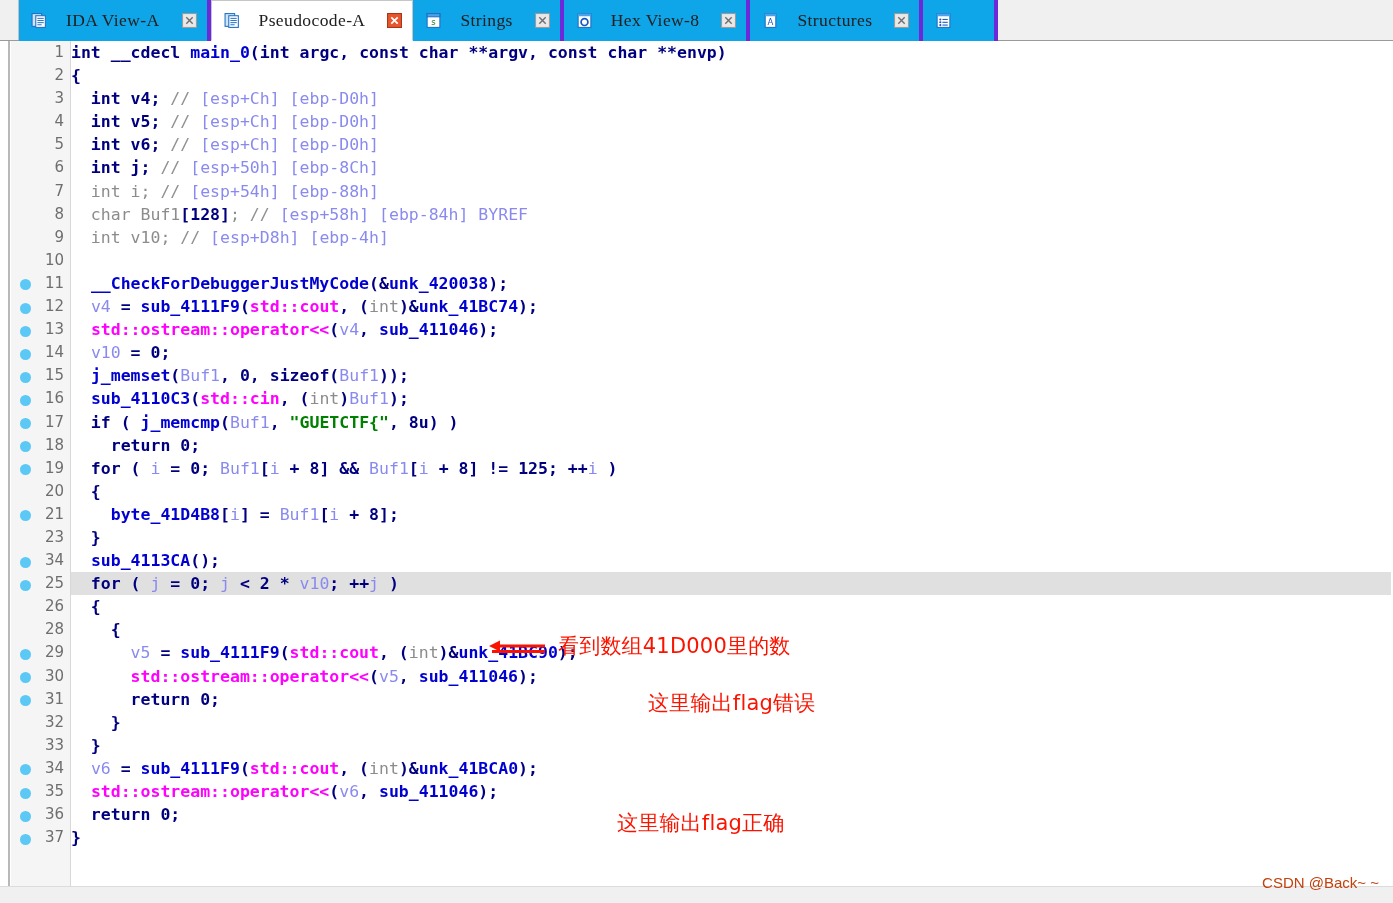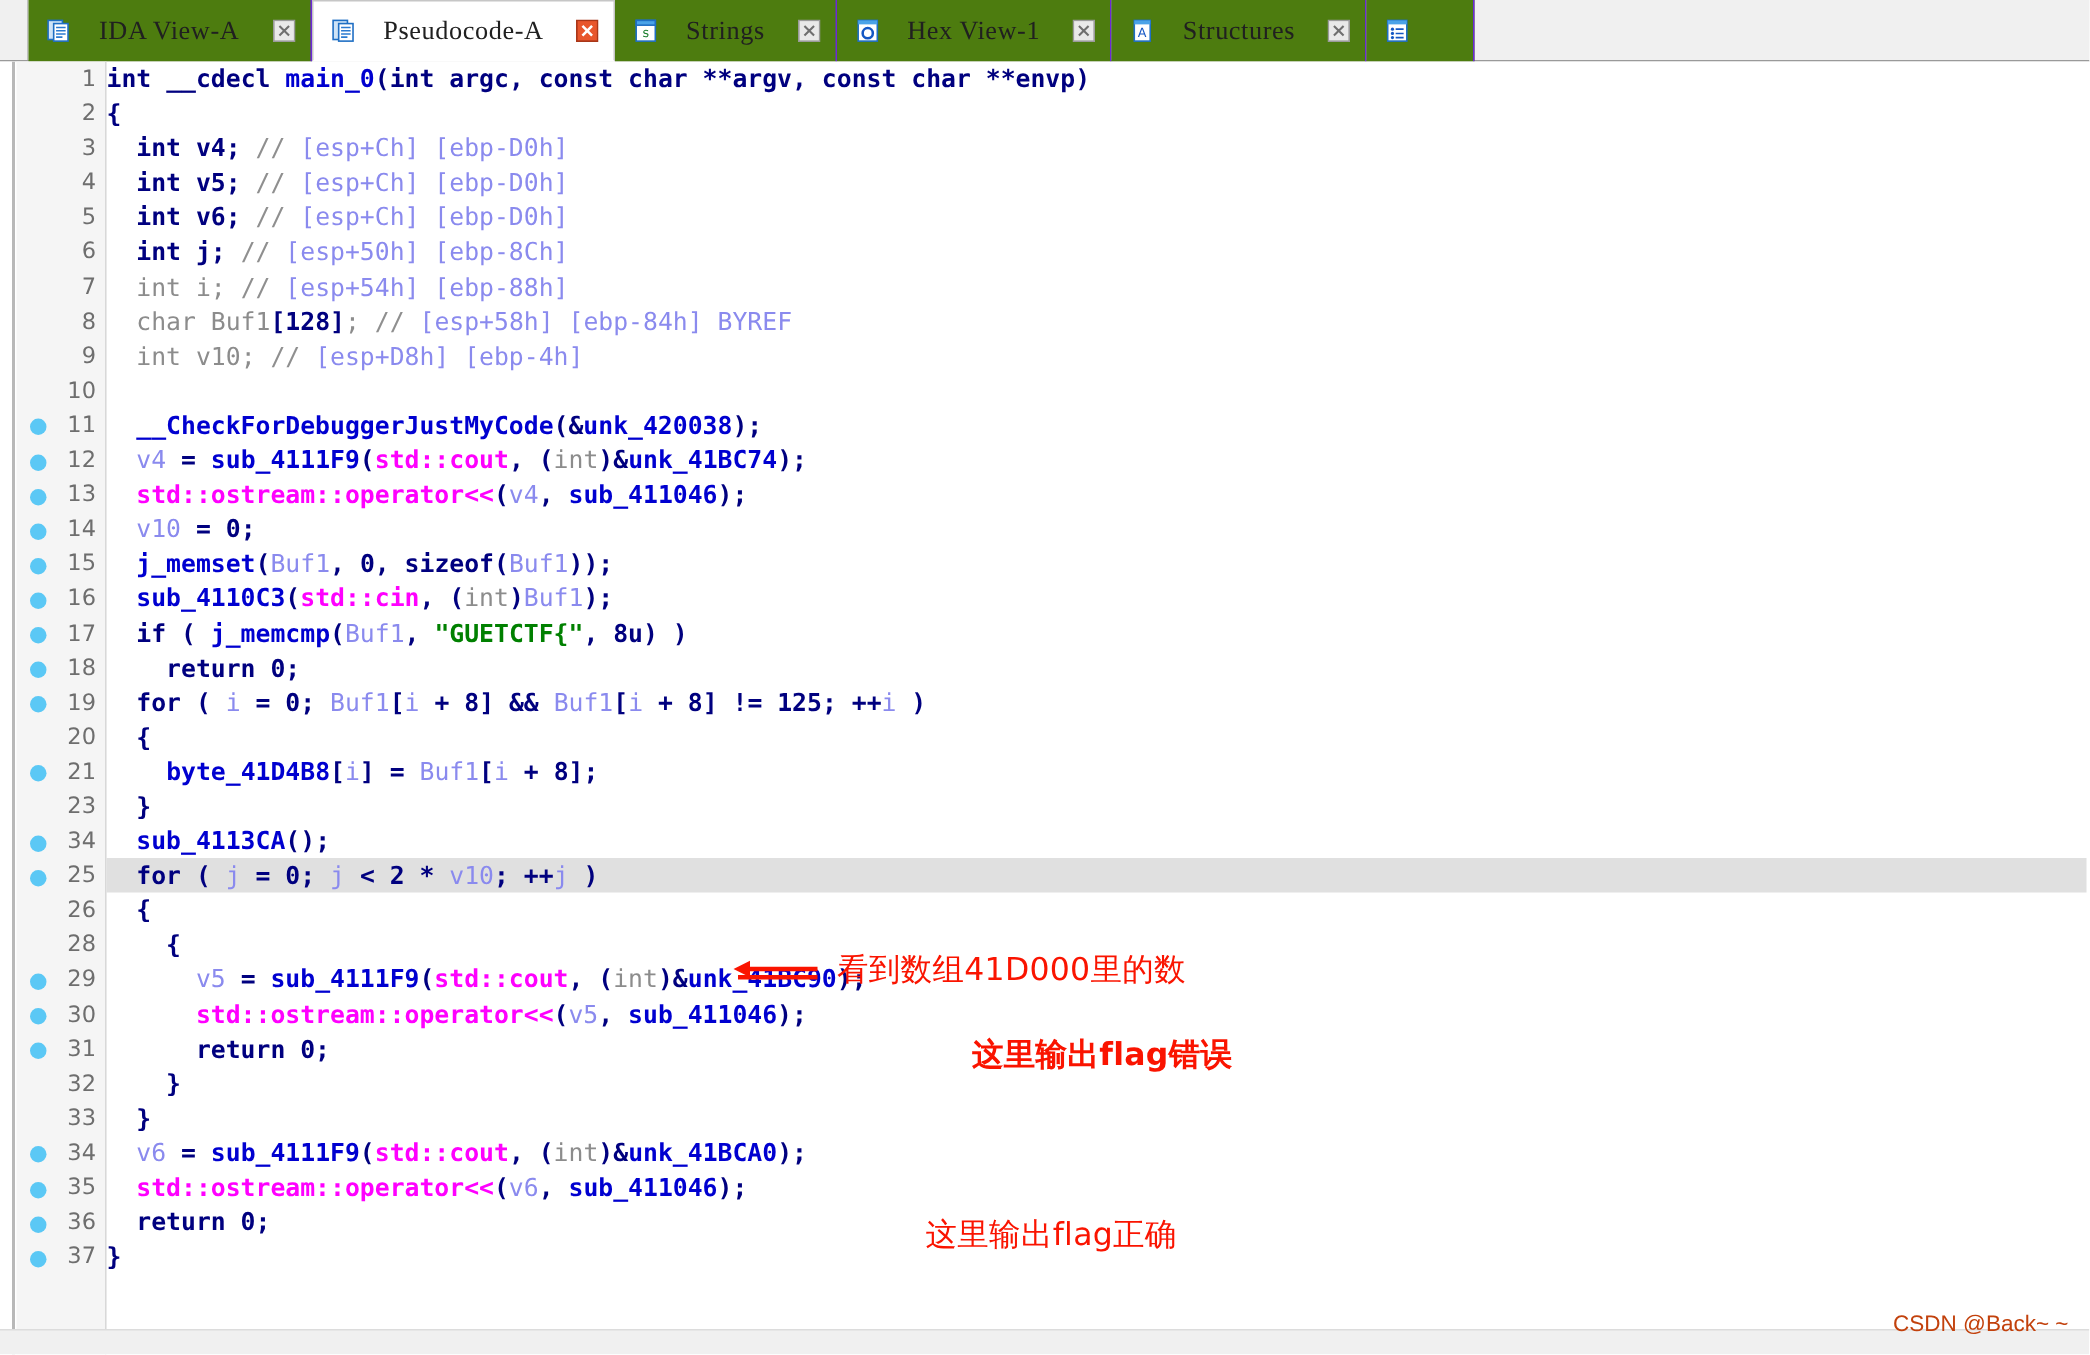--- a/index.html
+++ b/index.html
@@ -32,22 +32,22 @@
   .tab-spacer-left {
     width: 18px;
     background: #f0f0f0;
     border-right: 1px solid #c0c0c0;
   }
   .tab {
     display: flex;
     align-items: center;
     height: 41px;
     box-sizing: border-box;
-    background: #4d7c0f;
-    border-right: 1px solid #6d28d9;
+    background: #0ea5e9;
+    border-right: 4px solid #6d28d9;
     padding: 0 10px 0 12px;
     position: relative;
   }
   .tab.active {
     background: #ffffff;
     border-top: 1px solid #c6c6c6;
     border-left: 1px solid #c6c6c6;
     border-right: 1px solid #c6c6c6;
     border-bottom: 1px solid #ffffff;
     margin-bottom: -1px;
@@ -245,21 +245,21 @@
         <path d="M4 4 L10 10 M10 4 L4 10" stroke="#6f6f6f" stroke-width="1.3"></path>
       </svg>
     </div>
 
     <div class="tab">
       <svg class="tab-icon" viewBox="0 0 16 16">
         <rect x="2" y="1.5" width="12" height="13" fill="#ffffff" stroke="#1f6fc4" stroke-width="1"></rect>
         <rect x="2" y="1.5" width="12" height="2.5" fill="#4aa3e8"></rect>
         <circle cx="8" cy="9.5" r="3.2" fill="none" stroke="#1457c4" stroke-width="1.6"></circle>
       </svg>
-      <span class="tab-label">Hex View-1</span>
+      <span class="tab-label">Hex View-8</span>
       <svg class="tab-close" viewBox="0 0 14 14">
         <rect x="0.5" y="0.5" width="13" height="13" fill="#e9e9e9" stroke="#9b9b9b" stroke-width="1"></rect>
         <path d="M4 4 L10 10 M10 4 L4 10" stroke="#6f6f6f" stroke-width="1.3"></path>
       </svg>
     </div>
 
     <div class="tab">
       <svg class="tab-icon" viewBox="0 0 16 16">
         <rect x="3" y="1.5" width="10" height="13" fill="#ffffff" stroke="#1f6fc4" stroke-width="1"></rect>
         <rect x="3" y="1.5" width="10" height="2.5" fill="#4aa3e8"></rect>
@@ -331,20 +331,20 @@
       </div>
 
     <div class="strike" id="annot-strike" style="left: 492px; top: 609px; width: 53px;"></div>
 
     <svg class="arrow-svg" id="annot-arrow" width="68" height="16" style="left: 487px; top: 597px;">
       <line x1="58" y1="8" x2="10" y2="8" stroke="#fa1400" stroke-width="3"></line>
       <polygon points="2,8 13,2.5 13,13.5" fill="#fa1400"></polygon>
     </svg>
 
     <div class="annot" id="annot-0" style="left: 558px; top: 591px;">看到数组41D000里的数</div>
-    <div class="annot" id="annot-1" style="left: 648px; top: 648px; font-weight: bold;">这里输出flag错误</div>
+    <div class="annot" id="annot-1" style="left: 648px; top: 648px;">这里输出flag错误</div>
     <div class="annot" id="annot-2" style="left: 617px; top: 768px;">这里输出flag正确</div>
 
     <div class="hscroll"></div>
     <div class="watermark">CSDN @Back~ ~</div>
   </div>
 
 </div>
 
 </body></html>

